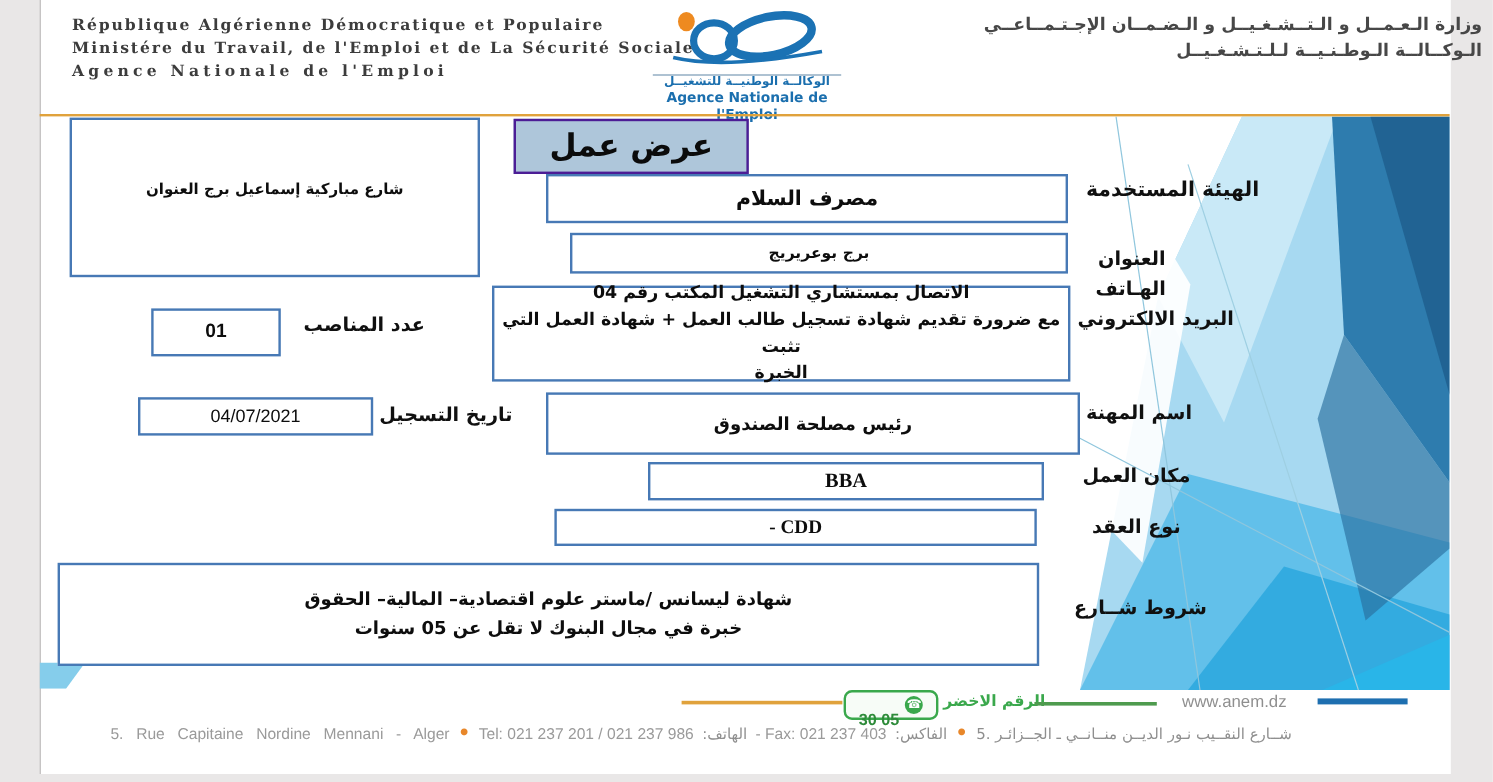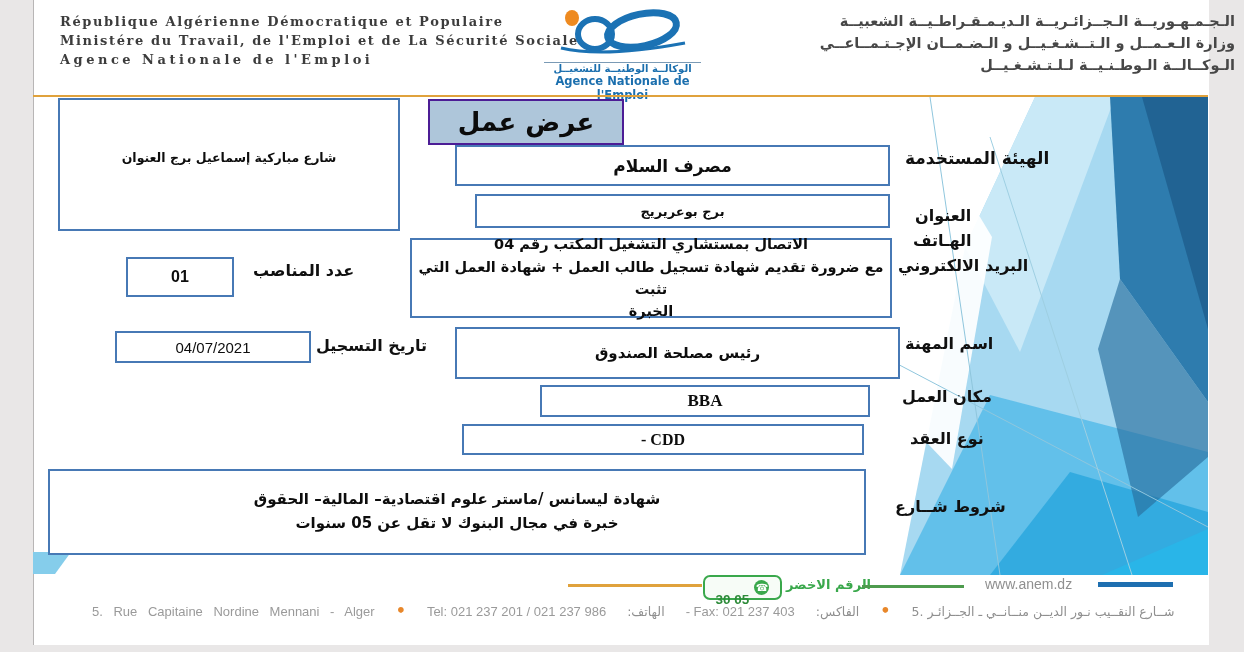--- a/index.html
+++ b/index.html
@@ -67,21 +67,20 @@
       </g>
       <ellipse cx="29" cy="13" rx="7" ry="8" fill="#ee8a20"></ellipse>
       <path d="M18,43 Q60,53 142,38" stroke="#1b72b4" stroke-width="3" fill="none"></path>
     </svg>
     <div style="border-top:1px solid #7a9ab5;margin:1px 4px 0 4px;"></div>
     <div class="logo-cap ar" style="font-size:10px;">الوكالــة الوطنيــة للتشغيــل</div>
     <div class="logo-cap" style="font-size:11.5px;">Agence Nationale de l'Emploi</div>
   </div>
 
   <div class="abs ar ar-header" style="left:735px;top:10px;width:500px;">
-    <div>الـجـمـهـوريــة الـجــزائـريــة الـديـمـقـراطـيــة الشعبيــة</div>
     <div>وزارة الـعـمــل و الـتــشـغـيــل و الـضـمــان الإجـتـمــاعــي</div>
     <div>الـوكــالــة   الـوطـنـيــة   لـلـتـشـغـيــل</div>
   </div>
 
   <div class="abs rule-orange" style="left:33px;top:95px;width:1175px;"></div>
 
   <div class="abs titlebox ar" style="left:428px;top:99px;width:192px;height:42px;">عرض عمل</div>
 
   <div class="abs fieldbox ar" style="left:58px;top:98px;width:342px;height:133px;flex-direction:column;justify-content:flex-start;padding-top:38px;box-sizing:border-box;">
     <div style="font-size:12.5px;margin-top:12px;">شارع مباركية إسماعيل برج العنوان</div>
@@ -131,21 +130,21 @@
   </div>
 
   <div class="abs ar" style="left:786px;top:577px;color:#3aa84c;font-weight:bold;font-size:13px;white-space:nowrap;">الرقم الاخضر</div>
 
   <div class="abs" style="left:862px;top:585px;width:102px;height:3px;background:#4e9b4e;"></div>
 
   <div class="abs" style="left:985px;top:576px;color:#8f8f8f;font-size:14px;font-family:'Liberation Sans',sans-serif;">www.anem.dz</div>
 
   <div class="abs" style="left:1098px;top:582px;width:75px;height:5px;background:#1e6fb0;"></div>
 
-  <div class="abs" style="left:92px;top:601px;display:flex;gap:21px;align-items:baseline;">
+  <div class="abs" style="left:92px;top:601px;display:flex;gap:7px;align-items:baseline;">
     <span class="foot" style="word-spacing:7px;">5.  Rue  Capitaine  Nordine  Mennani  -  Alger</span>
     <span class="bullet">•</span>
     <span class="foot">Tel: 021 237 201 / 021 237 986</span>
     <span class="foot-ar ar">الهاتف:</span>
     <span class="foot">- Fax: 021 237 403</span>
     <span class="foot-ar ar">الفاكس:</span>
     <span class="bullet">•</span>
     <span class="foot-ar" dir="ltr">5. شــارع النقــيب نـور الديــن منــانــي ـ الجــزائـر</span>
   </div>
 </div>

